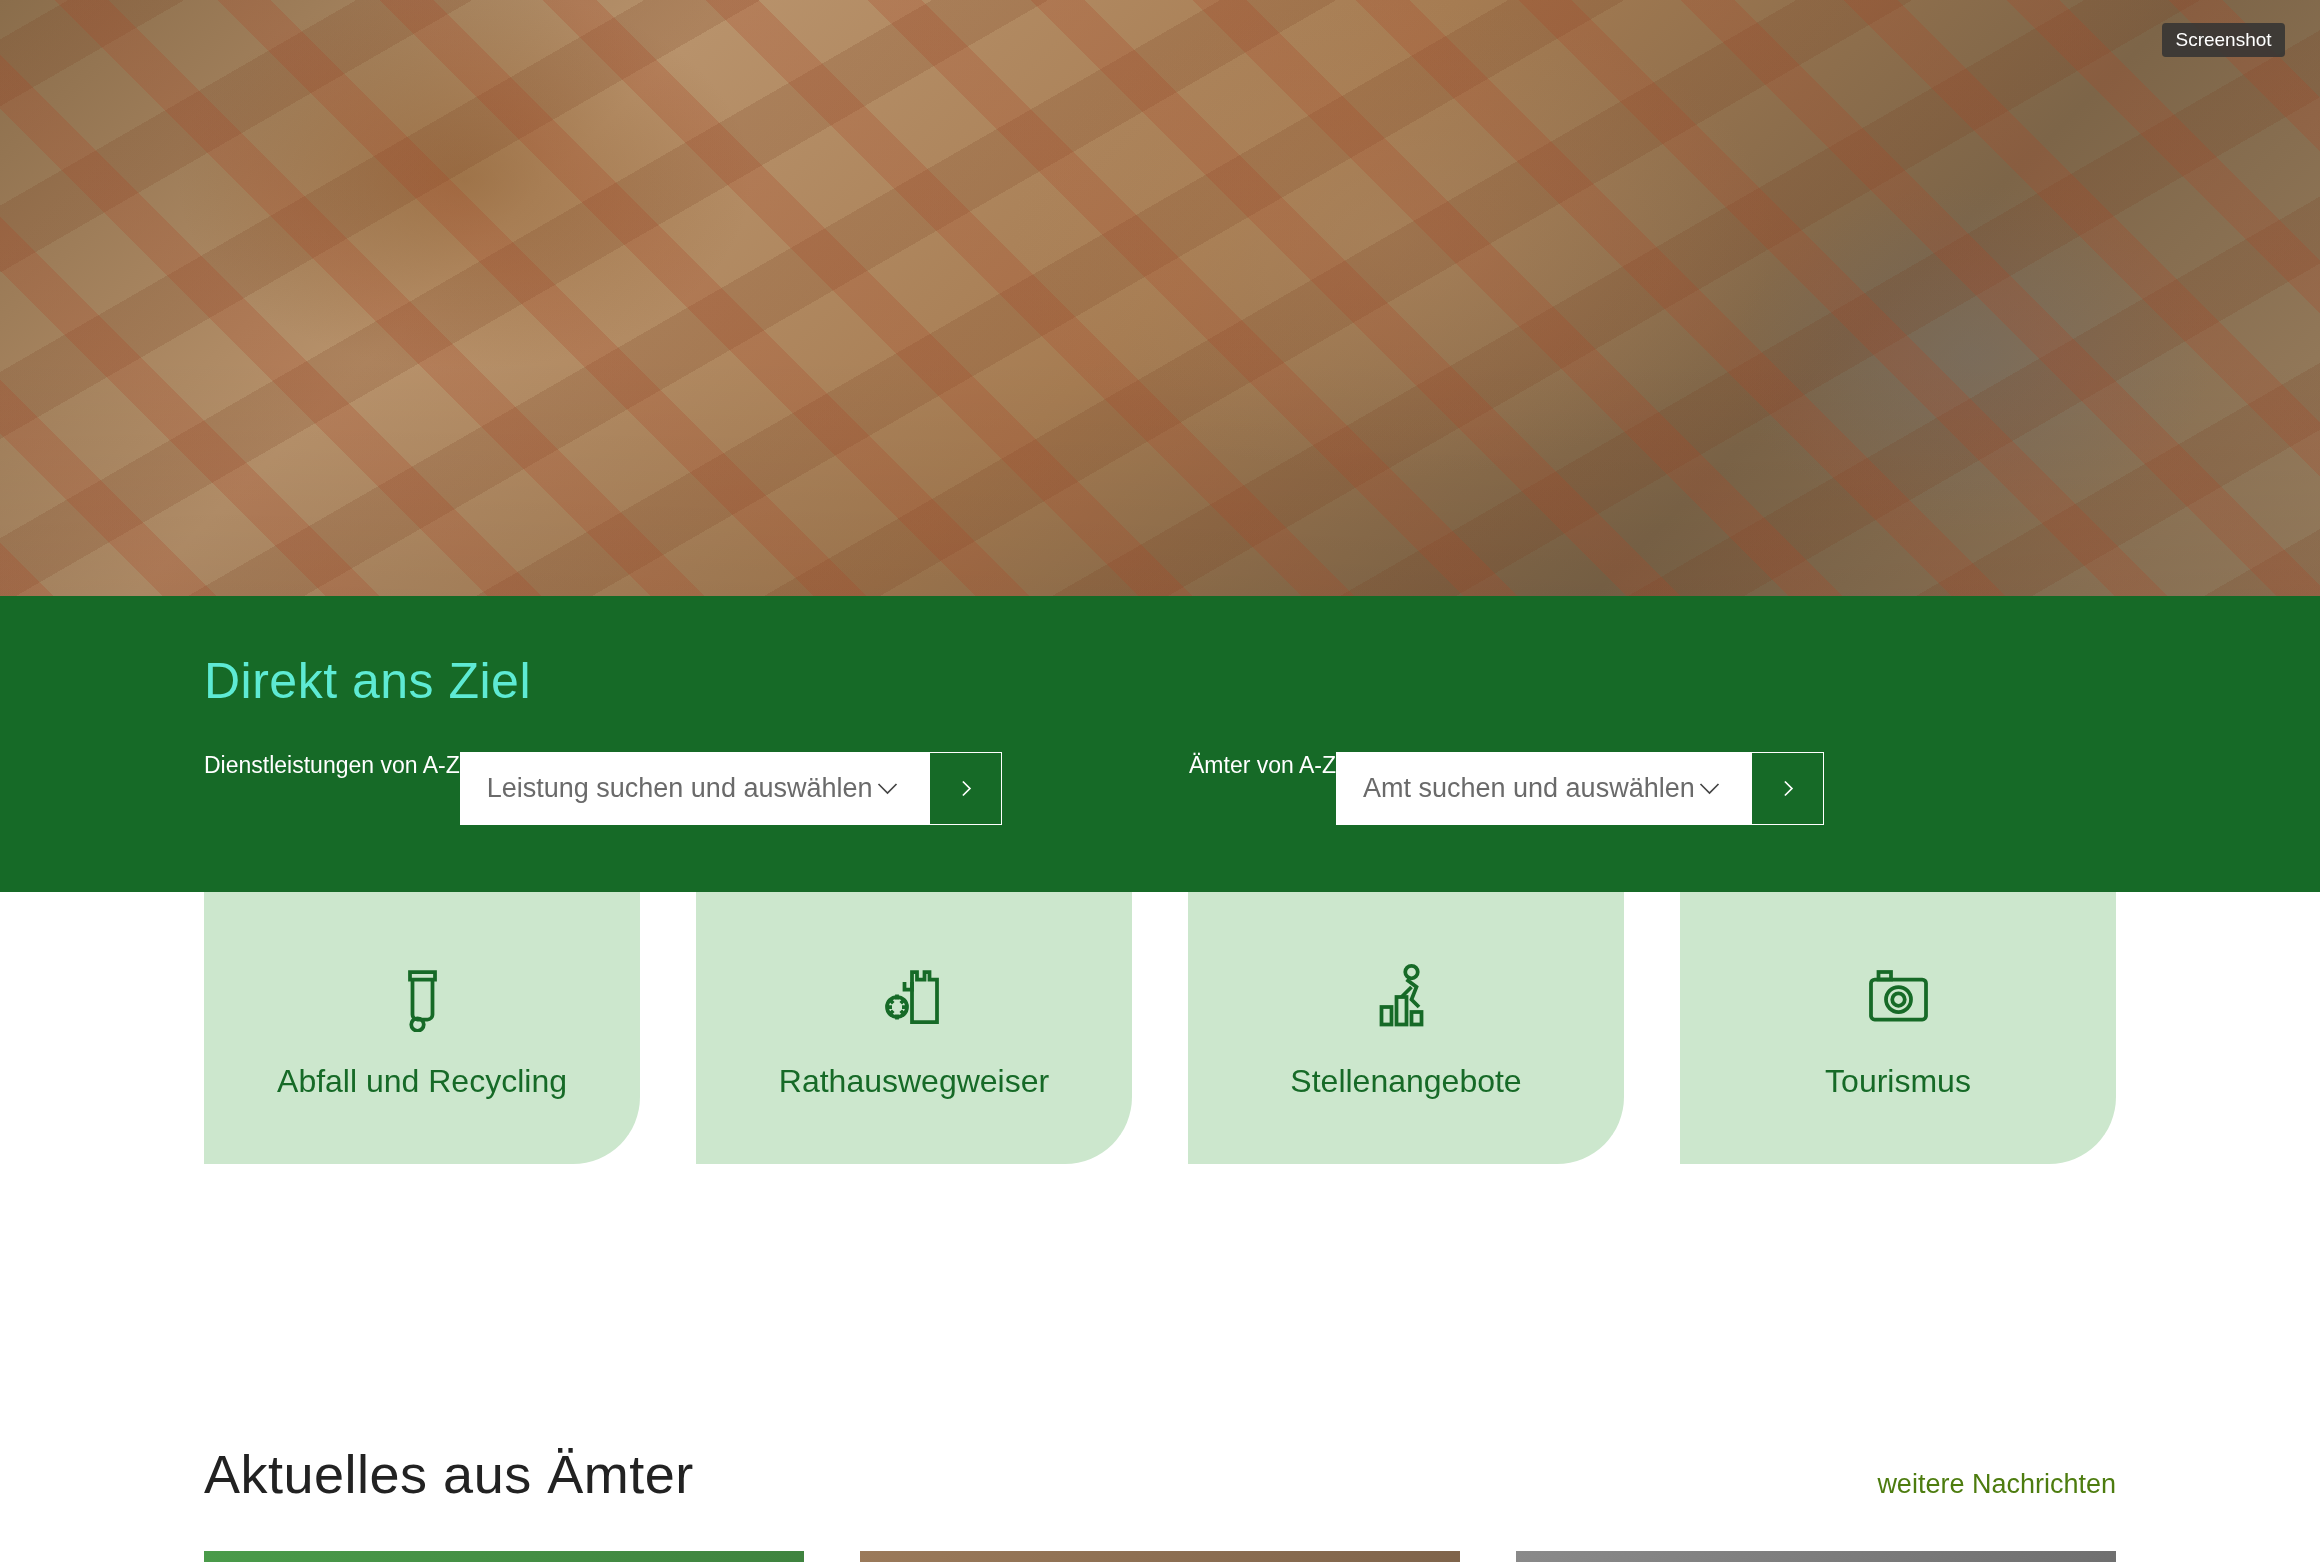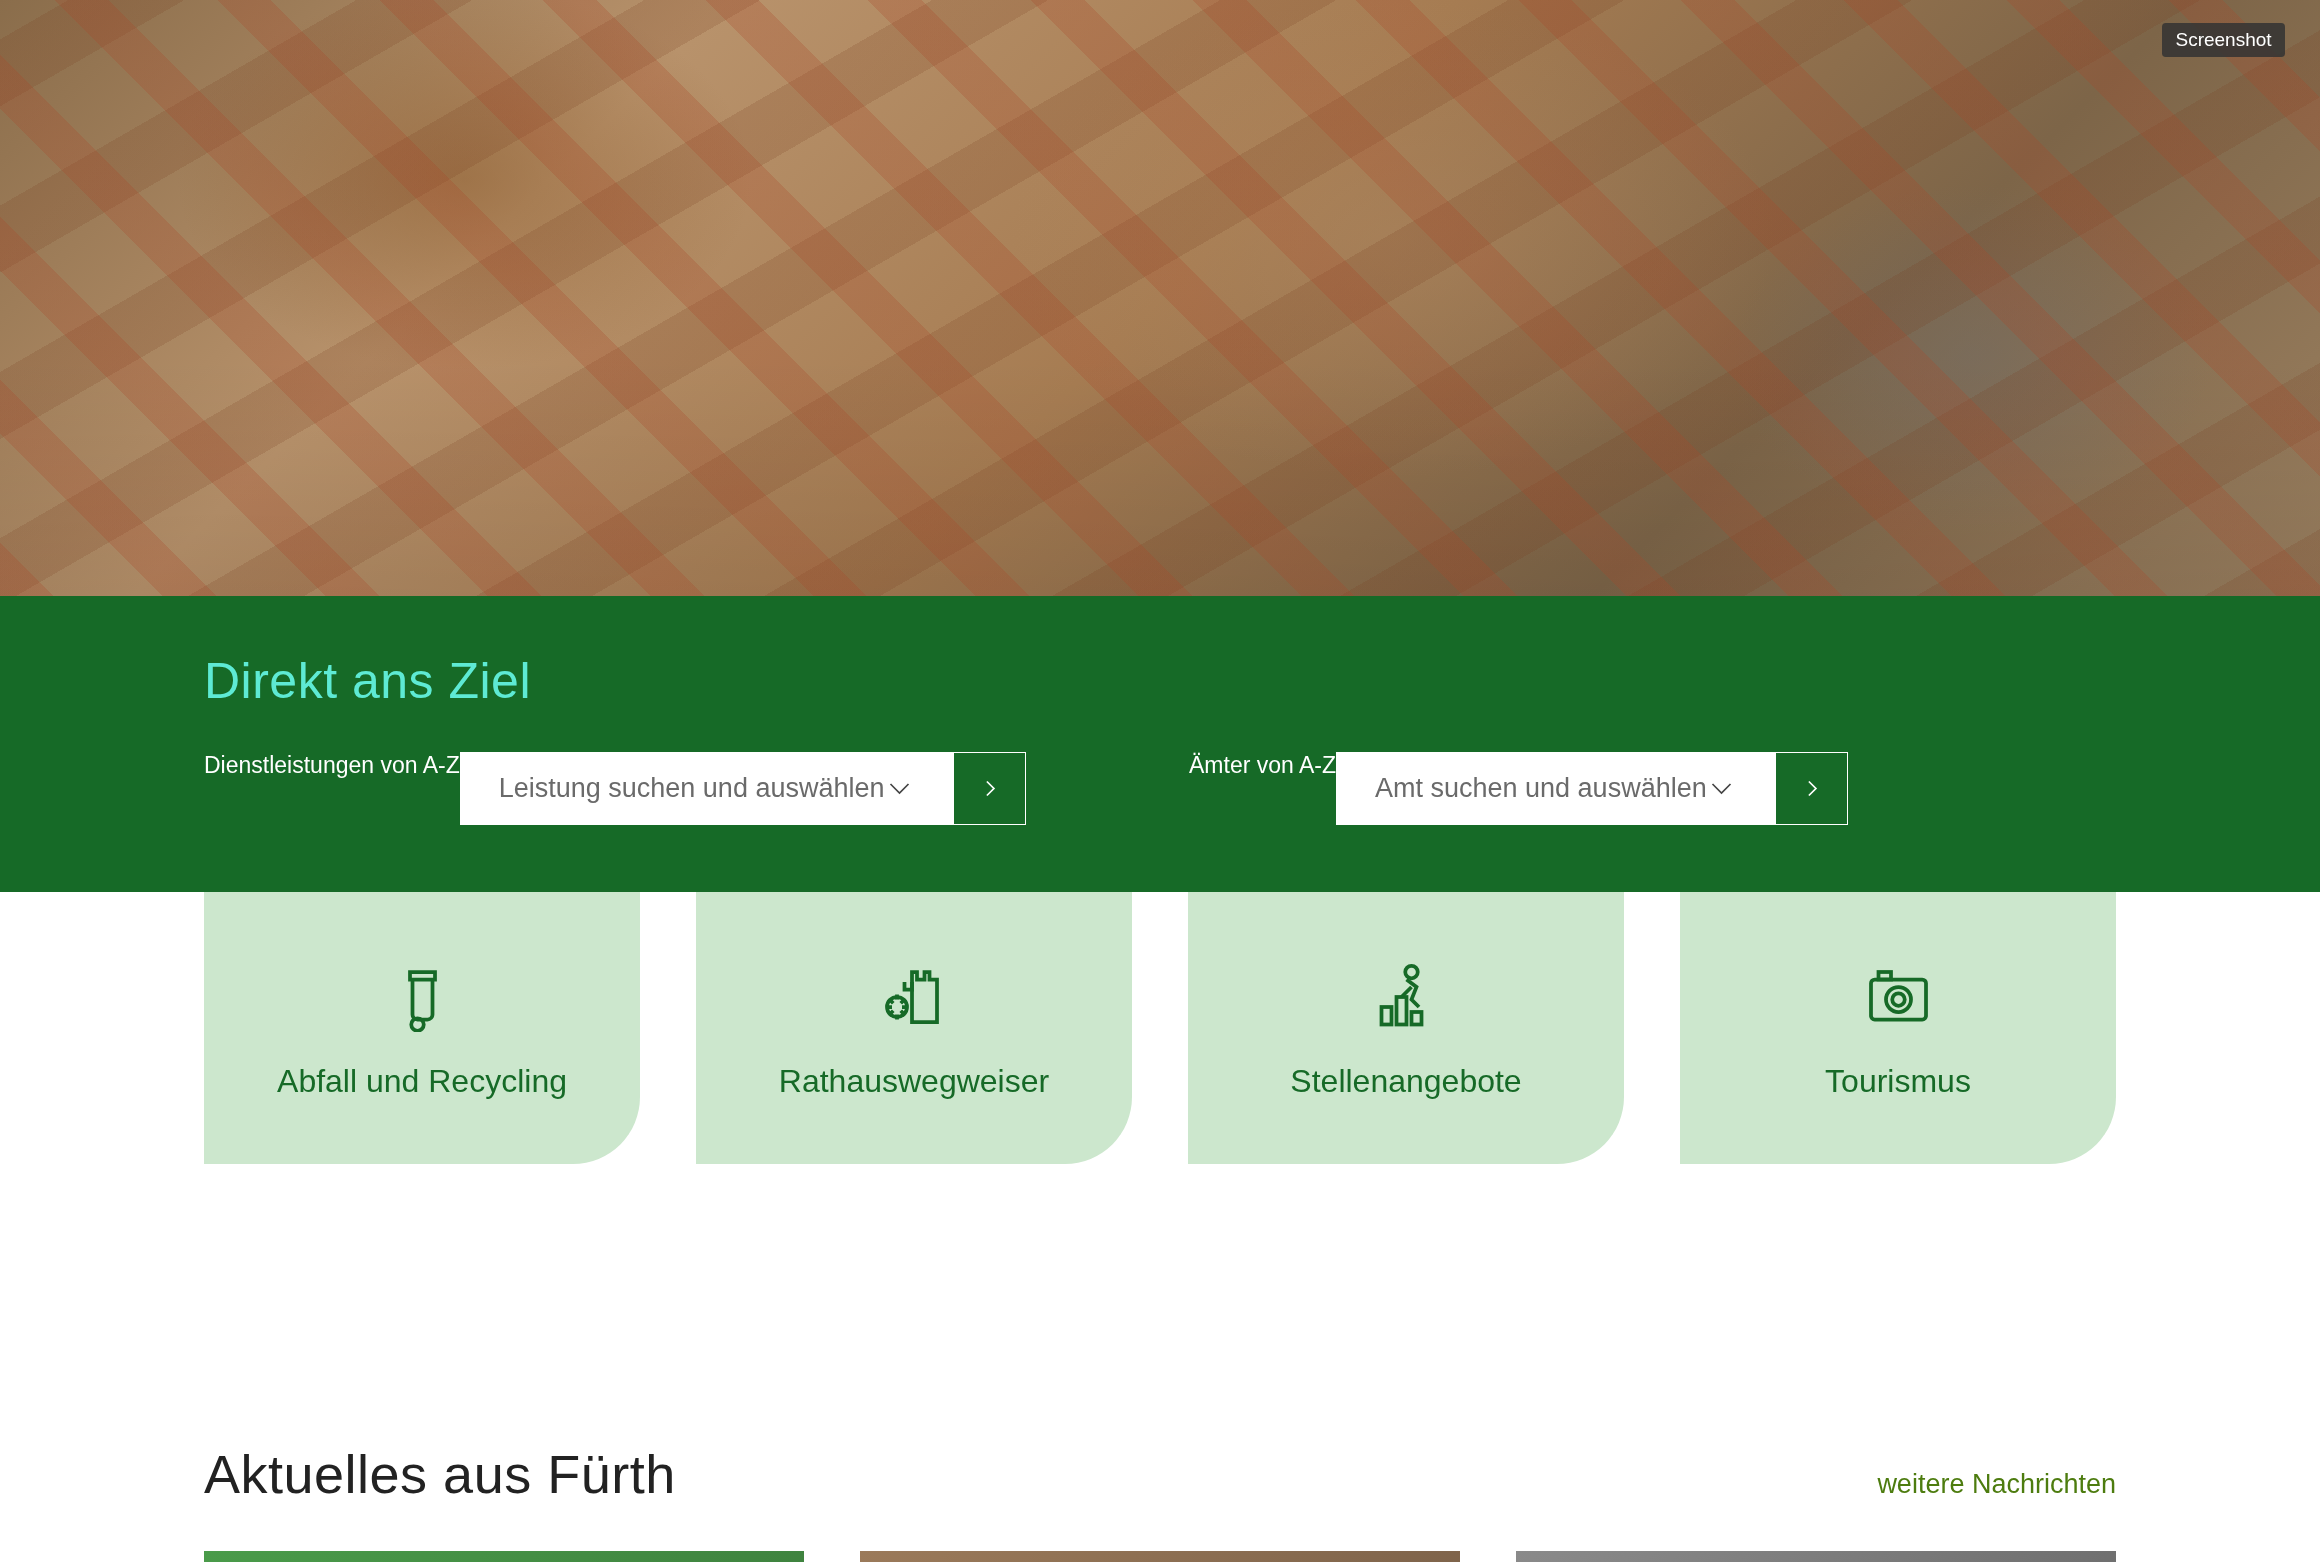--- a/index.html
+++ b/index.html
@@ -80,21 +80,21 @@
 .search-combo {
   display: flex;
   height: 73px;
 }
 .search-select {
   flex: 1;
   background: #fff;
   display: flex;
   align-items: center;
   justify-content: space-between;
-  padding: 0 39px;
+  padding: 0 27px;
   cursor: pointer;
 }
 .search-placeholder {
   color: #6a6a6a;
   font-size: 27px;
 }
 .chevron-down {
   width: 29px;
   height: 29px;
   display: flex;
@@ -286,21 +286,21 @@
             <circle cx="30" cy="34" r="5"></circle>
           </svg>
       </div>
       <div class="tile-label">Tourismus</div>
     </div>
   </div>
 </div>
 
 <div class="news-section">
   <div class="news-header">
-    <h2 class="news-title">Aktuelles aus Fürth</h2>
+    <h2 class="news-title">Aktuelles aus Ämter</h2>
     <a class="news-more">weitere Nachrichten</a>
   </div>
   <div class="news-cards">
     <div class="news-card green"></div>
     <div class="news-card brown"></div>
     <div class="news-card grey"></div>
   </div>
 </div>
 
 

